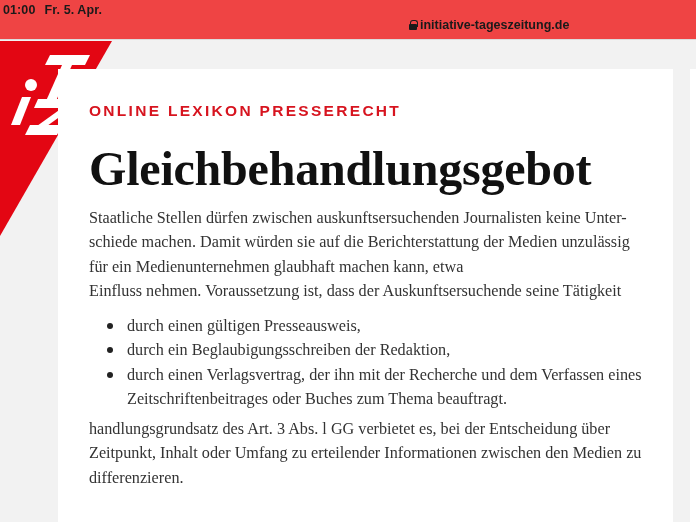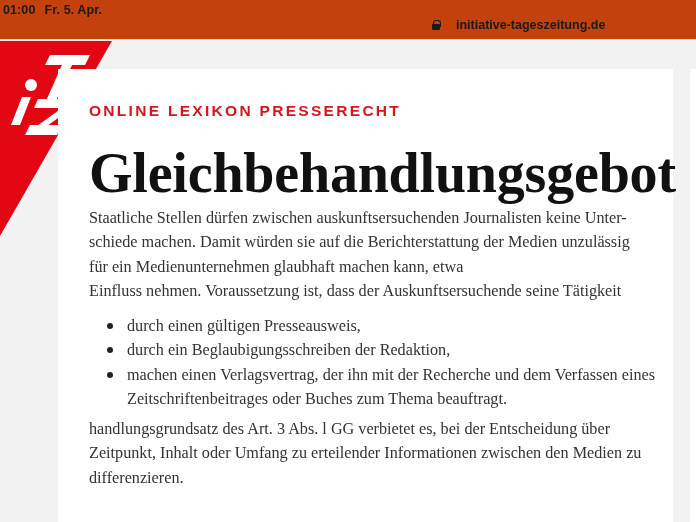--- a/index.html
+++ b/index.html
@@ -3,35 +3,35 @@
   <meta charset="utf-8">
   <style>
     * { margin: 0; padding: 0; box-sizing: border-box; }
     html, body {
       width: 696px; height: 522px; overflow: hidden;
       background: #f2f2f2;
       font-family: "Liberation Serif", serif;
     }
     .status-bar {
       position: absolute; left: 0; top: 0; width: 696px; height: 40px;
-      background: #c2410c;
+      background: #ef4444;
       border-bottom: 1px solid #dcdcdc;
     }
     .status-time {
       position: absolute; left: 3px; top: 3px;
       font-family: "Liberation Sans", sans-serif;
       font-weight: bold; font-size: 12.5px; color: #1a1a1a;
       letter-spacing: 0.1px;
     }
     .status-time span { margin-right: 9px; }
     .url-bar {
-      position: absolute; left: 432px; top: 18px;
+      position: absolute; left: 409px; top: 18px;
       font-family: "Liberation Sans", sans-serif;
       font-size: 12.5px; color: #1a1a1a; font-weight: 600;
-      display: flex; align-items: center; gap: 16px;
+      display: flex; align-items: center; gap: 3px;
     }
     .lock-icon {
       width: 8px; height: 10px; position: relative; display: inline-block;
     }
     .lock-icon::before {
       content: ""; position: absolute; left: 1px; top: 0; width: 6px; height: 6px;
       border: 1.5px solid #1a1a1a; border-bottom: none; border-radius: 3px 3px 0 0;
     }
     .lock-icon::after {
       content: ""; position: absolute; left: 0; top: 4px; width: 8px; height: 6px;
@@ -54,21 +54,21 @@
     }
     .kicker {
       position: absolute; left: 31px; top: 33px;
       font-family: "Liberation Sans", sans-serif;
       font-weight: bold; font-size: 15.5px; color: #d7141f;
       letter-spacing: 2.3px;
     }
     .title {
       position: absolute; left: 31px; top: 72px;
       font-family: "Liberation Serif", serif;
-      font-weight: bold; font-size: 56px; color: #111;
+      font-weight: bold; font-size: 48px; color: #111;
       letter-spacing: -0.2px;
       white-space: nowrap;
     }
     .body-text {
       position: absolute; left: 31px; width: 560px;
       font-family: Liberation Serif, serif;
       font-size: 16.2px; line-height: 24.3px; color: #333;
     }
     .p1 { top: 137px; }
     .bullets { top: 245px; list-style: none; left: 47px; width: 545px; }
@@ -124,21 +124,21 @@
     </p>
 
     <ul class="body-text bullets">
       <li>
         <span class="line">durch einen gültigen Presseausweis,</span>
       </li>
       <li>
         <span class="line">durch ein Beglaubigungsschreiben der Redaktion,</span>
       </li>
       <li>
-        <span class="line">machen einen Verlagsvertrag, der ihn mit der Recherche und dem Verfassen eines</span>
+        <span class="line">durch einen Verlagsvertrag, der ihn mit der Recherche und dem Verfassen eines</span>
         <span class="line">Zeitschriftenbeitrages oder Buches zum Thema beauftragt.</span>
       </li>
     </ul>
 
     <p class="body-text p2">
       <span class="line">handlungsgrundsatz des Art. 3 Abs. l GG verbietet es, bei der Entscheidung über</span>
       <span class="line">Zeitpunkt, Inhalt oder Umfang zu erteilender Informationen zwischen den Medien zu</span>
       <span class="line">differenzieren.</span>
     </p>
   </div>

